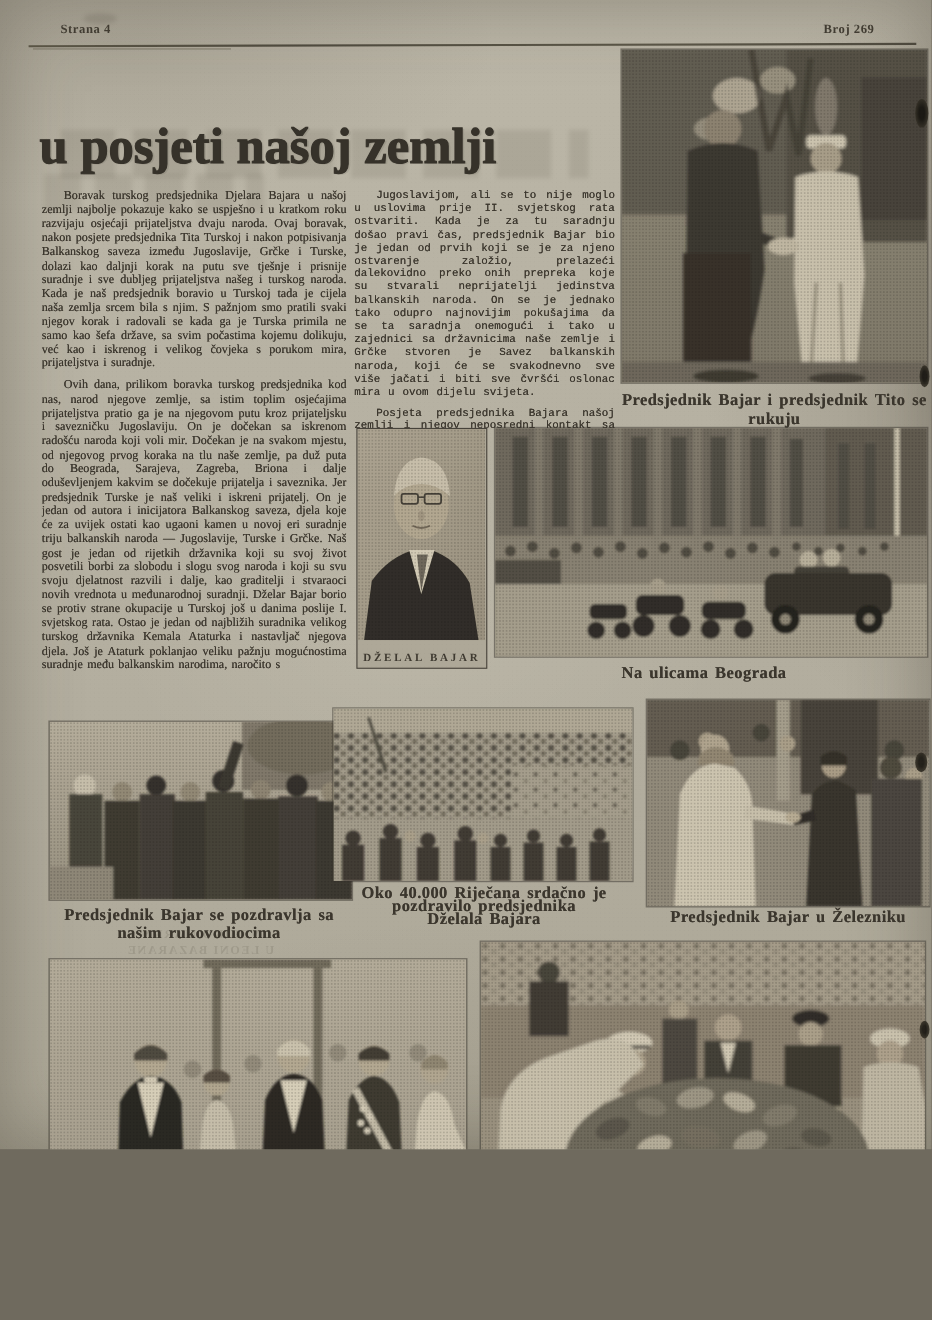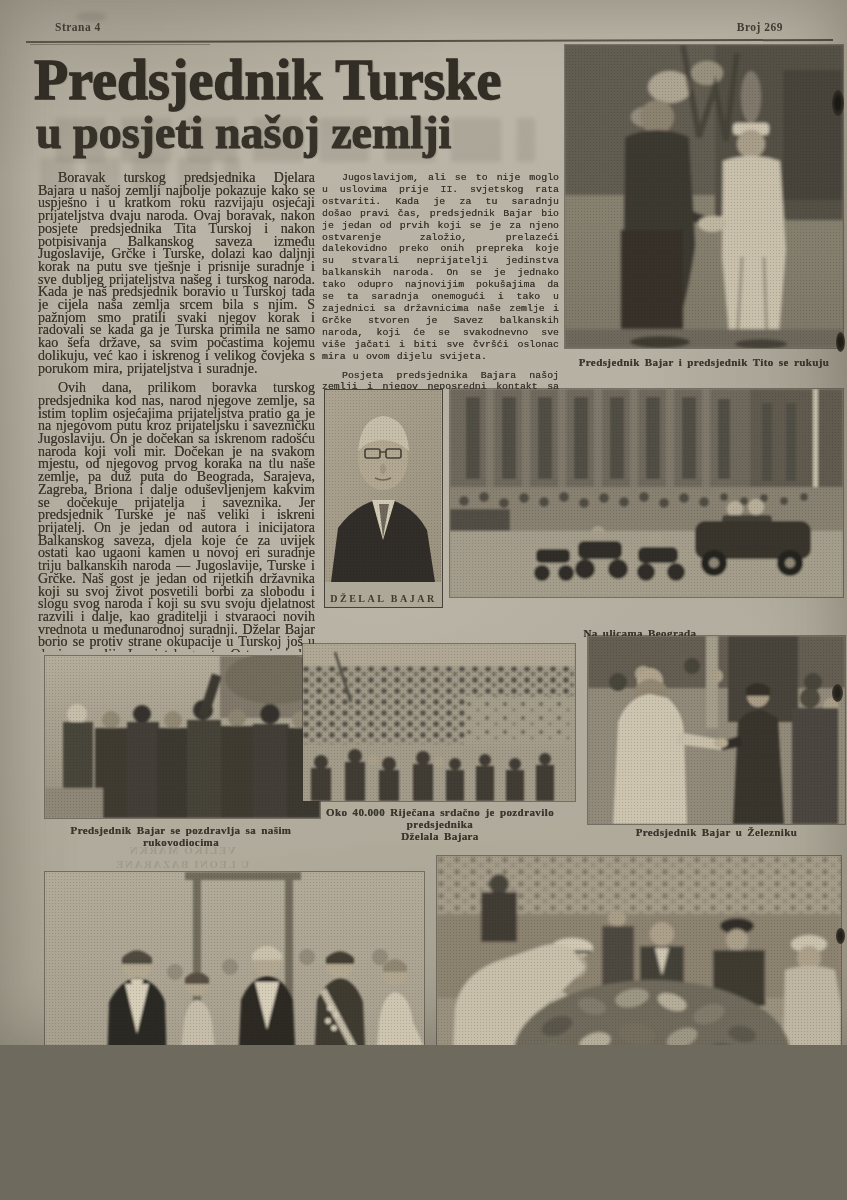--- a/index.html
+++ b/index.html
@@ -29,61 +29,60 @@
     color:#322e26;-webkit-text-stroke:1.3px #322e26;letter-spacing:0px;white-space:nowrap;
     text-shadow:0 0 1px rgba(50,46,38,.6), 2px 1px 0 rgba(50,46,38,.12);}
   .head2{left:36px;top:110px;width:530px;font-size:46px;line-height:1;font-weight:bold;
     color:#36322a;-webkit-text-stroke:1px #36322a;white-space:nowrap;
     text-shadow:0 0 1px rgba(50,46,38,.55), 2px 1px 0 rgba(50,46,38,.10);}
   .head-ghost{left:55px;top:118px;width:480px;height:44px;opacity:.14;filter:blur(2px);
     background:repeating-linear-gradient(90deg,#5d5749 0 50px,transparent 50px 66px);}
   .head-ghost2{left:40px;top:158px;width:200px;height:34px;opacity:.12;filter:blur(2px);
     background:repeating-linear-gradient(90deg,#5d5749 0 34px,transparent 34px 46px);}
   
-  .coltext{font-size:14px;line-height:12.7px;text-align:justify;color:#3b362d;
+  .coltext{font-size:11px;line-height:12.7px;text-align:justify;color:#3b362d;
     text-shadow:0 0 .6px rgba(55,50,42,.85);word-spacing:1.2px;overflow:hidden;}
   .coltext p{margin:0 0 7px;text-indent:20px;}
   .col-left{left:38px;top:172px;width:277px;height:480px;}
   .col-right{left:322px;top:172px;width:237px;height:217px;font-size:9.9px;line-height:11.9px;font-family:Liberation Mono, monospace;}
   
   .photo{position:absolute;overflow:hidden;filter:sepia(.12) contrast(.93) brightness(1.0);
     box-shadow:0 0 0 1px rgba(48,44,36,.5), inset 0 0 20px rgba(42,38,30,.45);}
   .photo svg{display:block;width:100%;height:100%;}
   .photo .ht{position:absolute;inset:0;pointer-events:none;
     background-image:radial-gradient(rgba(30,27,21,.55) .6px, transparent .8px);
     background-size:3px 3px;opacity:.30;mix-blend-mode:multiply;}
   
-  .cap{font-size:11px;font-weight:bold;text-align:center;color:#3b362d;letter-spacing:.4px;
+  .cap{font-size:15px;font-weight:bold;text-align:center;color:#3b362d;letter-spacing:.4px;
     word-spacing:2px;text-shadow:0 0 .6px rgba(55,50,42,.8);}
   .portrait-box{left:324px;top:389px;width:119px;height:219px;border:1.5px solid #46423a;
     box-sizing:border-box;background:#aea898;}
   .portrait-cap{position:absolute;left:0;right:0;bottom:3px;font-size:10px;font-weight:bold;
     text-align:center;letter-spacing:2.5px;color:#3f3a31;}
   
   .mark{position:absolute;border-radius:50%;background:radial-gradient(#16140f 30%,#3a352a 80%,transparent);
     filter:blur(.6px);opacity:.88;}
   .bleed{left:52px;top:843px;width:260px;text-align:center;transform:scaleX(-1);
     opacity:.17;filter:blur(.7px);font-weight:bold;font-size:11px;line-height:14px;
     letter-spacing:1.5px;color:#4f4a3d;}
   .smudge{position:absolute;background:rgba(60,54,44,.28);filter:blur(2px);border-radius:50%;}
 </style>
 </head>
 <body>
 
 <div id="paper">
 
   <div class="abs mast" style="left:55px;">Strana 4</div>
-  <div class="abs mast" style="right:64px;">Broj 269</div>
+  <div class="abs mast" style="right:52px;">Broj 269</div>
   <div class="abs mast-rule"></div>
   <div class="abs mast-rule2"></div>
   <div class="smudge" style="left:76px;top:12px;width:30px;height:10px;opacity:.5;"></div>
 
   <div class="abs head-ghost"></div>
   <div class="abs head-ghost2"></div>
-  <div class="abs head1">Predsjednik Turske</div>
   <div class="abs head2">u posjeti našoj zemlji</div>
 
   <div class="abs coltext col-left">
     <p>Boravak turskog predsjednika Djelara Bajara u našoj zemlji najbolje pokazuje kako se uspješno i u kratkom roku razvijaju osjećaji prijateljstva dvaju naroda. Ovaj boravak, nakon posjete predsjednika Tita Turskoj i nakon potpisivanja Balkanskog saveza između Jugoslavije, Grčke i Turske, dolazi kao daljnji korak na putu sve tješnje i prisnije suradnje i sve dubljeg prijateljstva našeg i turskog naroda. Kada je naš predsjednik boravio u Turskoj tada je cijela naša zemlja srcem bila s njim. S pažnjom smo pratili svaki njegov korak i radovali se kada ga je Turska primila ne samo kao šefa države, sa svim počastima kojemu dolikuju, već kao i iskrenog i velikog čovjeka s porukom mira, prijateljstva i suradnje.</p>
     <p>Ovih dana, prilikom boravka turskog predsjednika kod nas, narod njegove zemlje, sa istim toplim osjećajima prijateljstva pratio ga je na njegovom putu kroz prijateljsku i savezničku Jugoslaviju. On je dočekan sa iskrenom radošću naroda koji voli mir. Dočekan je na svakom mjestu, od njegovog prvog koraka na tlu naše zemlje, pa duž puta do Beograda, Sarajeva, Zagreba, Briona i dalje oduševljenjem kakvim se dočekuje prijatelja i saveznika. Jer predsjednik Turske je naš veliki i iskreni prijatelj. On je jedan od autora i inicijatora Balkanskog saveza, djela koje će za uvijek ostati kao ugaoni kamen u novoj eri suradnje triju balkanskih naroda — Jugoslavije, Turske i Grčke. Naš gost je jedan od rijetkih državnika koji su svoj život posvetili borbi za slobodu i slogu svog naroda i koji su svu svoju djelatnost razvili i dalje, kao graditelji i stvaraoci novih vrednota u međunarodnoj suradnji. Dželar Bajar borio se protiv strane okupacije u Turskoj još u danima poslije I. svjetskog rata. Ostao je jedan od najbližih suradnika velikog turskog državnika Kemala Ataturka i nastavljač njegova djela. Još je Ataturk poklanjao veliku pažnju mogućnostima suradnje među balkanskim narodima, naročito s</p>
   </div>
   <div class="abs coltext col-right">
     <p>Jugoslavijom, ali se to nije moglo u uslovima prije II. svjetskog rata ostvariti. Kada je za tu saradnju došao pravi čas, predsjednik Bajar bio je jedan od prvih koji se je za njeno ostvarenje založio, prelazeći dalekovidno preko onih prepreka koje su stvarali neprijatelji jedinstva balkanskih naroda. On se je jednako tako odupro najnovijim pokušajima da se ta saradnja onemogući i tako u zajednici sa državnicima naše zemlje i Grčke stvoren je Savez balkanskih naroda, koji će se svakodnevno sve više jačati i biti sve čvršći oslonac mira u ovom dijelu svijeta.</p>
     <p>Posjeta predsjednika Bajara našoj zemlji i njegov neposredni kontakt sa Predsjednikom naše republike i ostalim našim rukovodiocima, otvorit će još šire perspektive za svestraniju saradnju na svim poljima života između naše zemlje i Turske, čime će zgrada trojne saradnje bivati sve moćnija i moćnija.</p>
   </div>
@@ -235,21 +234,21 @@
           <rect x="86" y="160" width="34" height="14" rx="5"></rect>
           <circle cx="92" cy="184" r="8"></circle>
             <circle cx="116" cy="184" r="8"></circle>
         </g>
         <circle cx="148" cy="144" r="7" fill="#a49d8b"></circle>
           <circle cx="205" cy="150" r="7" fill="#a49d8b"></circle>
       </g>
     </svg>
     <div class="ht"></div>
   </div>
-  <div class="abs cap" style="left:460px;top:604px;width:360px;margin-top:23px;">Na ulicama Beograda</div>
+  <div class="abs cap" style="left:460px;top:604px;width:360px;">Na ulicama Beograda</div>
 
   <div class="photo" style="left:45px;top:656px;width:275px;height:162px;">
     <svg viewBox="0 0 275 162" preserveAspectRatio="none">
       <defs>
         <linearGradient id="p4bg" x1="0" y1="0" x2="0" y2="1">
           <stop offset="0" stop-color="#b2ac9c"></stop>
             <stop offset="1" stop-color="#948e7f"></stop>
         </linearGradient>
         <filter id="p4soft" x="-10%" y="-10%" width="120%" height="120%">
             <feGaussianBlur stdDeviation="1.2"></feGaussianBlur>

